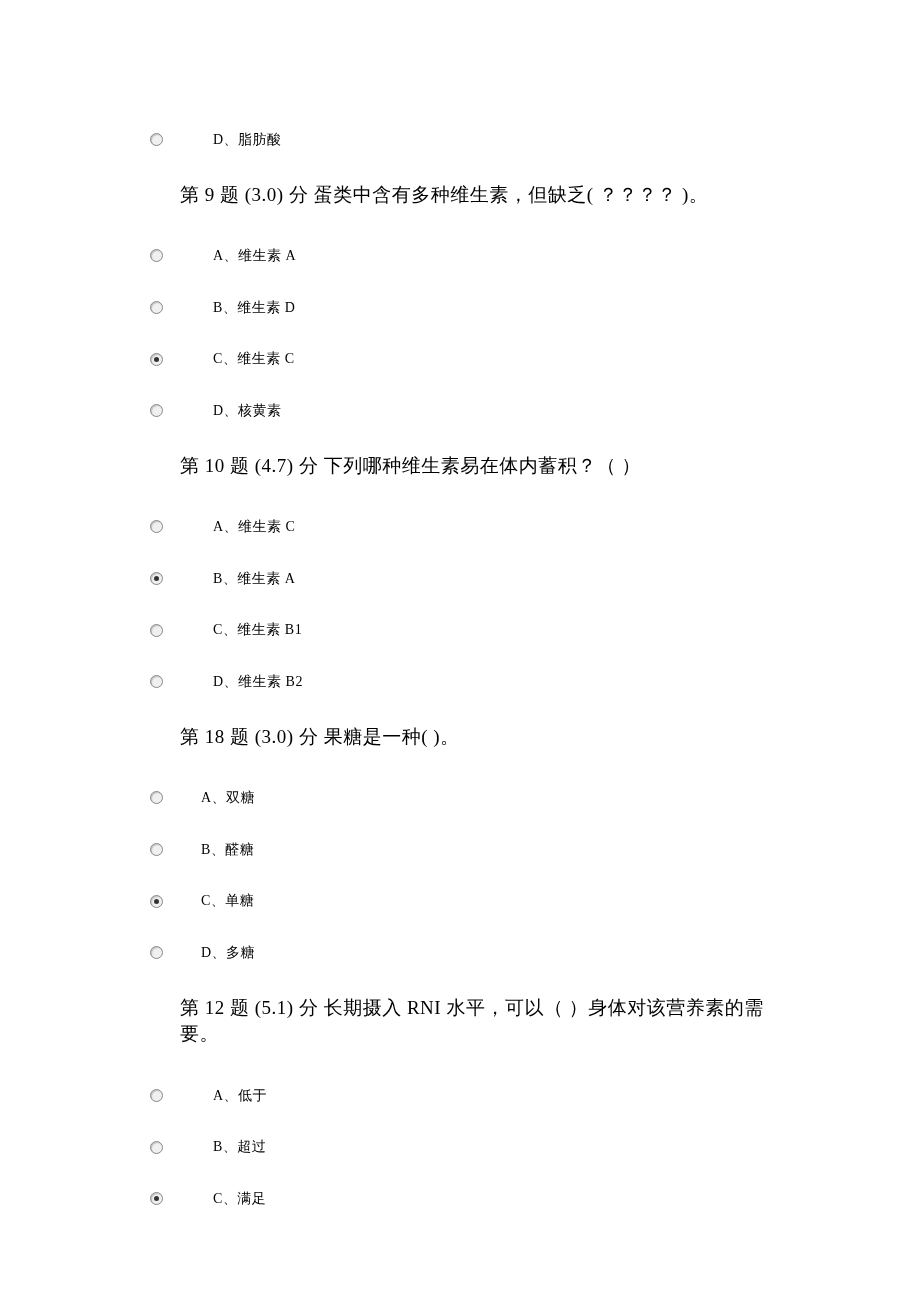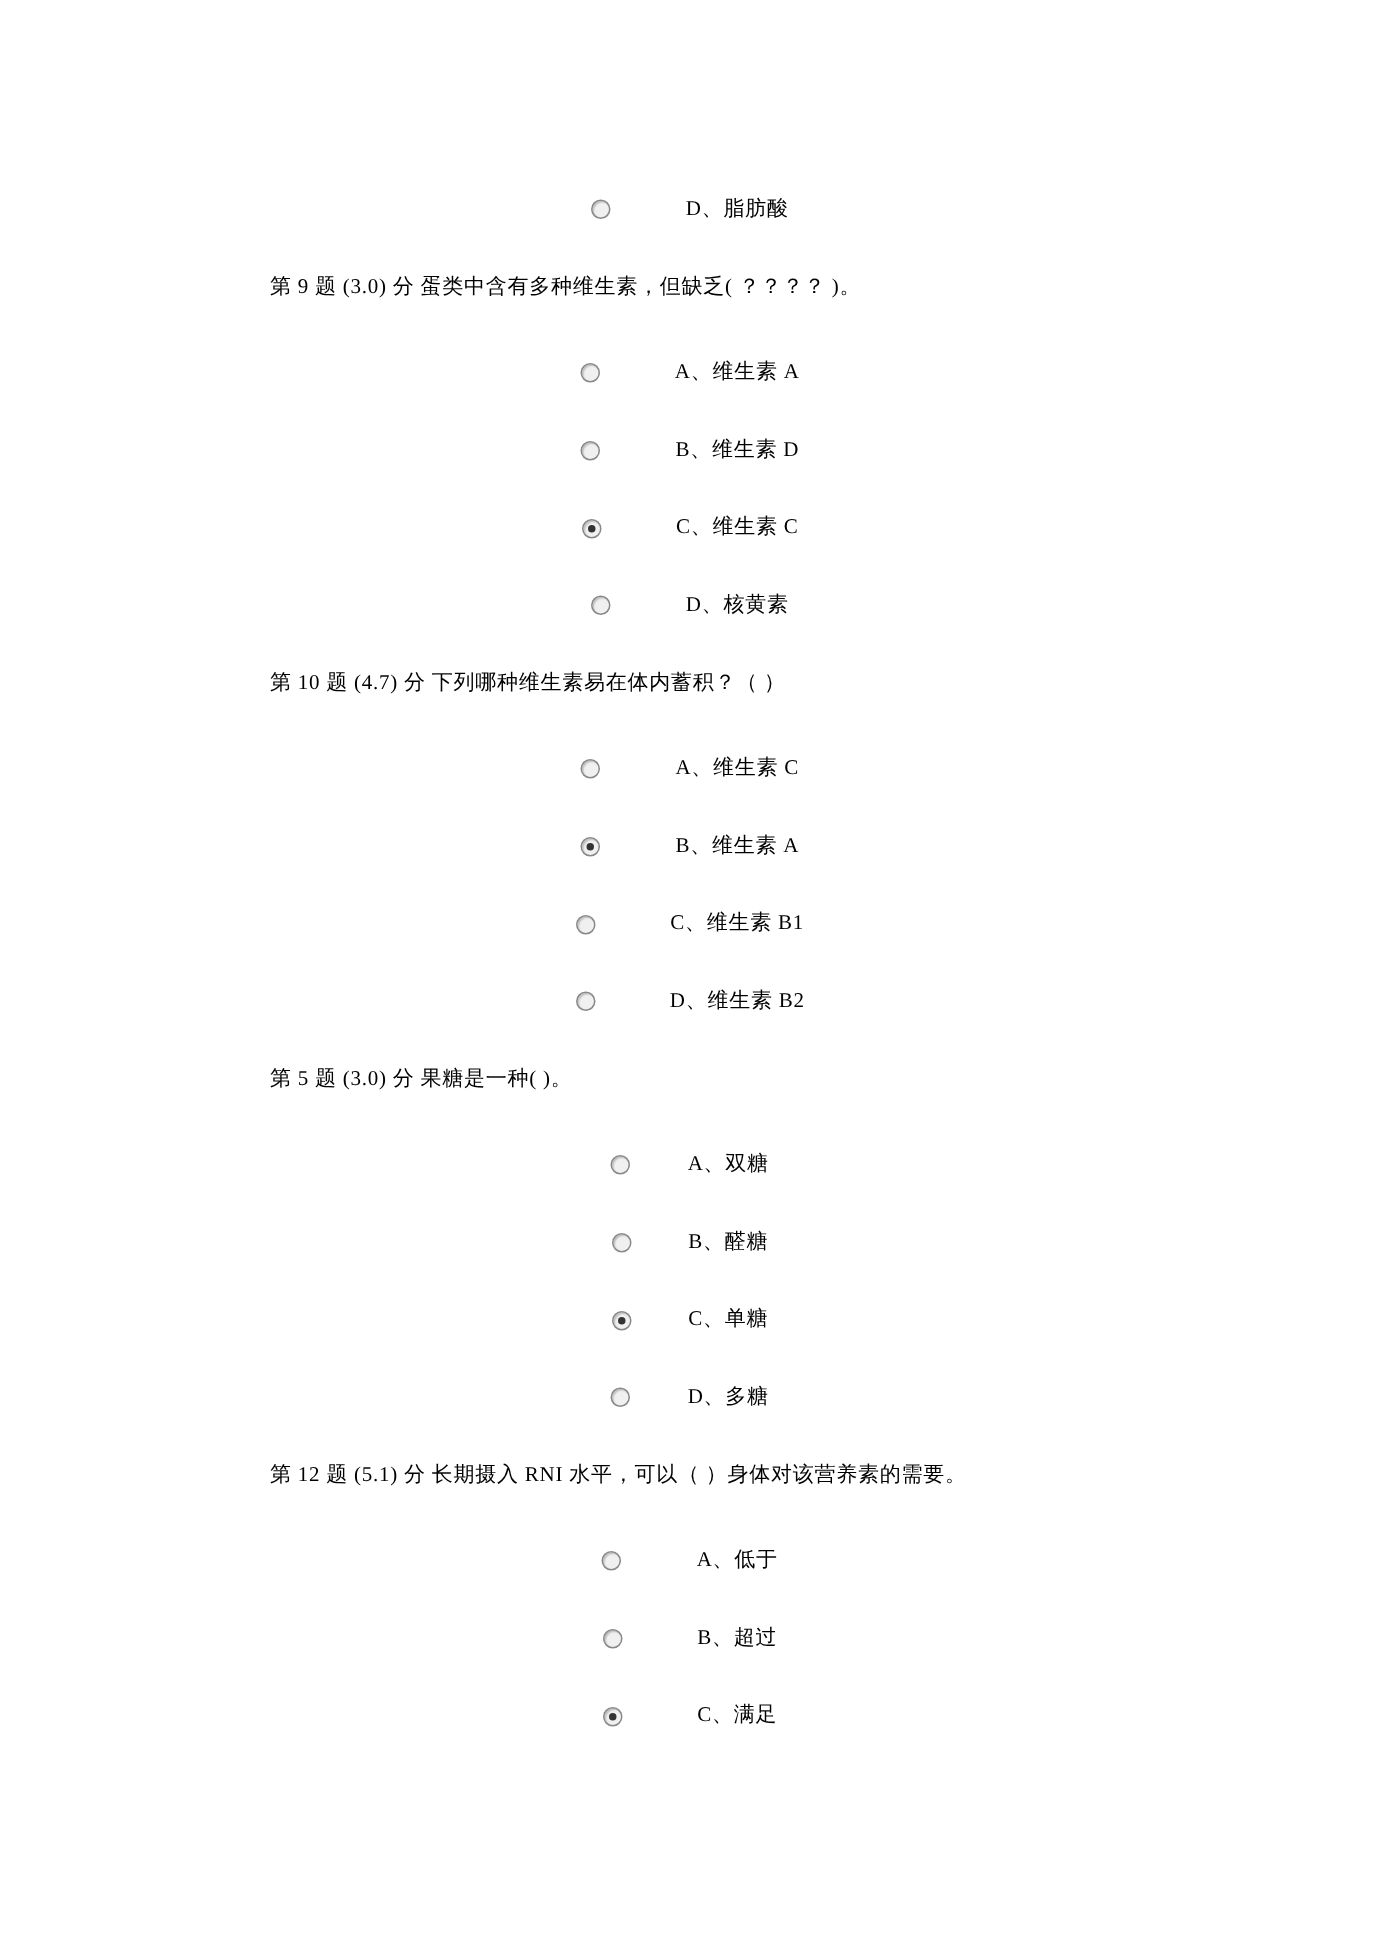--- a/index.html
+++ b/index.html
@@ -1,19 +1,18 @@
 <!DOCTYPE html>
 <html><head>
   <meta charset="utf-8">
   <style>
     * {
       margin: 0;
       padding: 0;
       box-sizing: border-box;
-      justify-content: center;
     }
     body {
       font-family: "SimSun", "宋体", serif;
       background: #ffffff;
       width: 920px;
       padding: 130px 150px 80px 150px;
       font-size: 14px;
       color: #000;
       line-height: 1.4;
     }
@@ -46,21 +45,21 @@
     .option-row.narrow .radio-icon {
       margin-right: 38px;
     }
     .option-text {
       font-size: 14px;
       letter-spacing: 0.5px;
     }
     .question-text {
       padding-left: 30px;
       margin: 16px 0 38px 0;
-      font-size: 14px;
+      font-size: 19px;
       letter-spacing: 0.5px;
     }
     .spacer-top {
       height: 0;
     }
   </style>
 </head>
 <body>
 
 <div class="spacer-top"></div>
@@ -99,21 +98,21 @@
     <span class="option-text">B、维生素 A</span>
   </div>
 <div class="option-row">
     <span class="radio-icon"></span>
     <span class="option-text">C、维生素 B1</span>
   </div>
 <div class="option-row">
     <span class="radio-icon"></span>
     <span class="option-text">D、维生素 B2</span>
   </div>
-<div class="question-text">第 5 题 (3.0) 分 果糖是一种( )。</div>
+<div class="question-text">第 18 题 (3.0) 分 果糖是一种( )。</div>
 <div class="option-row narrow">
     <span class="radio-icon"></span>
     <span class="option-text">A、双糖</span>
   </div>
 <div class="option-row narrow">
     <span class="radio-icon"></span>
     <span class="option-text">B、醛糖</span>
   </div>
 <div class="option-row narrow">
     <span class="radio-icon selected"></span>

